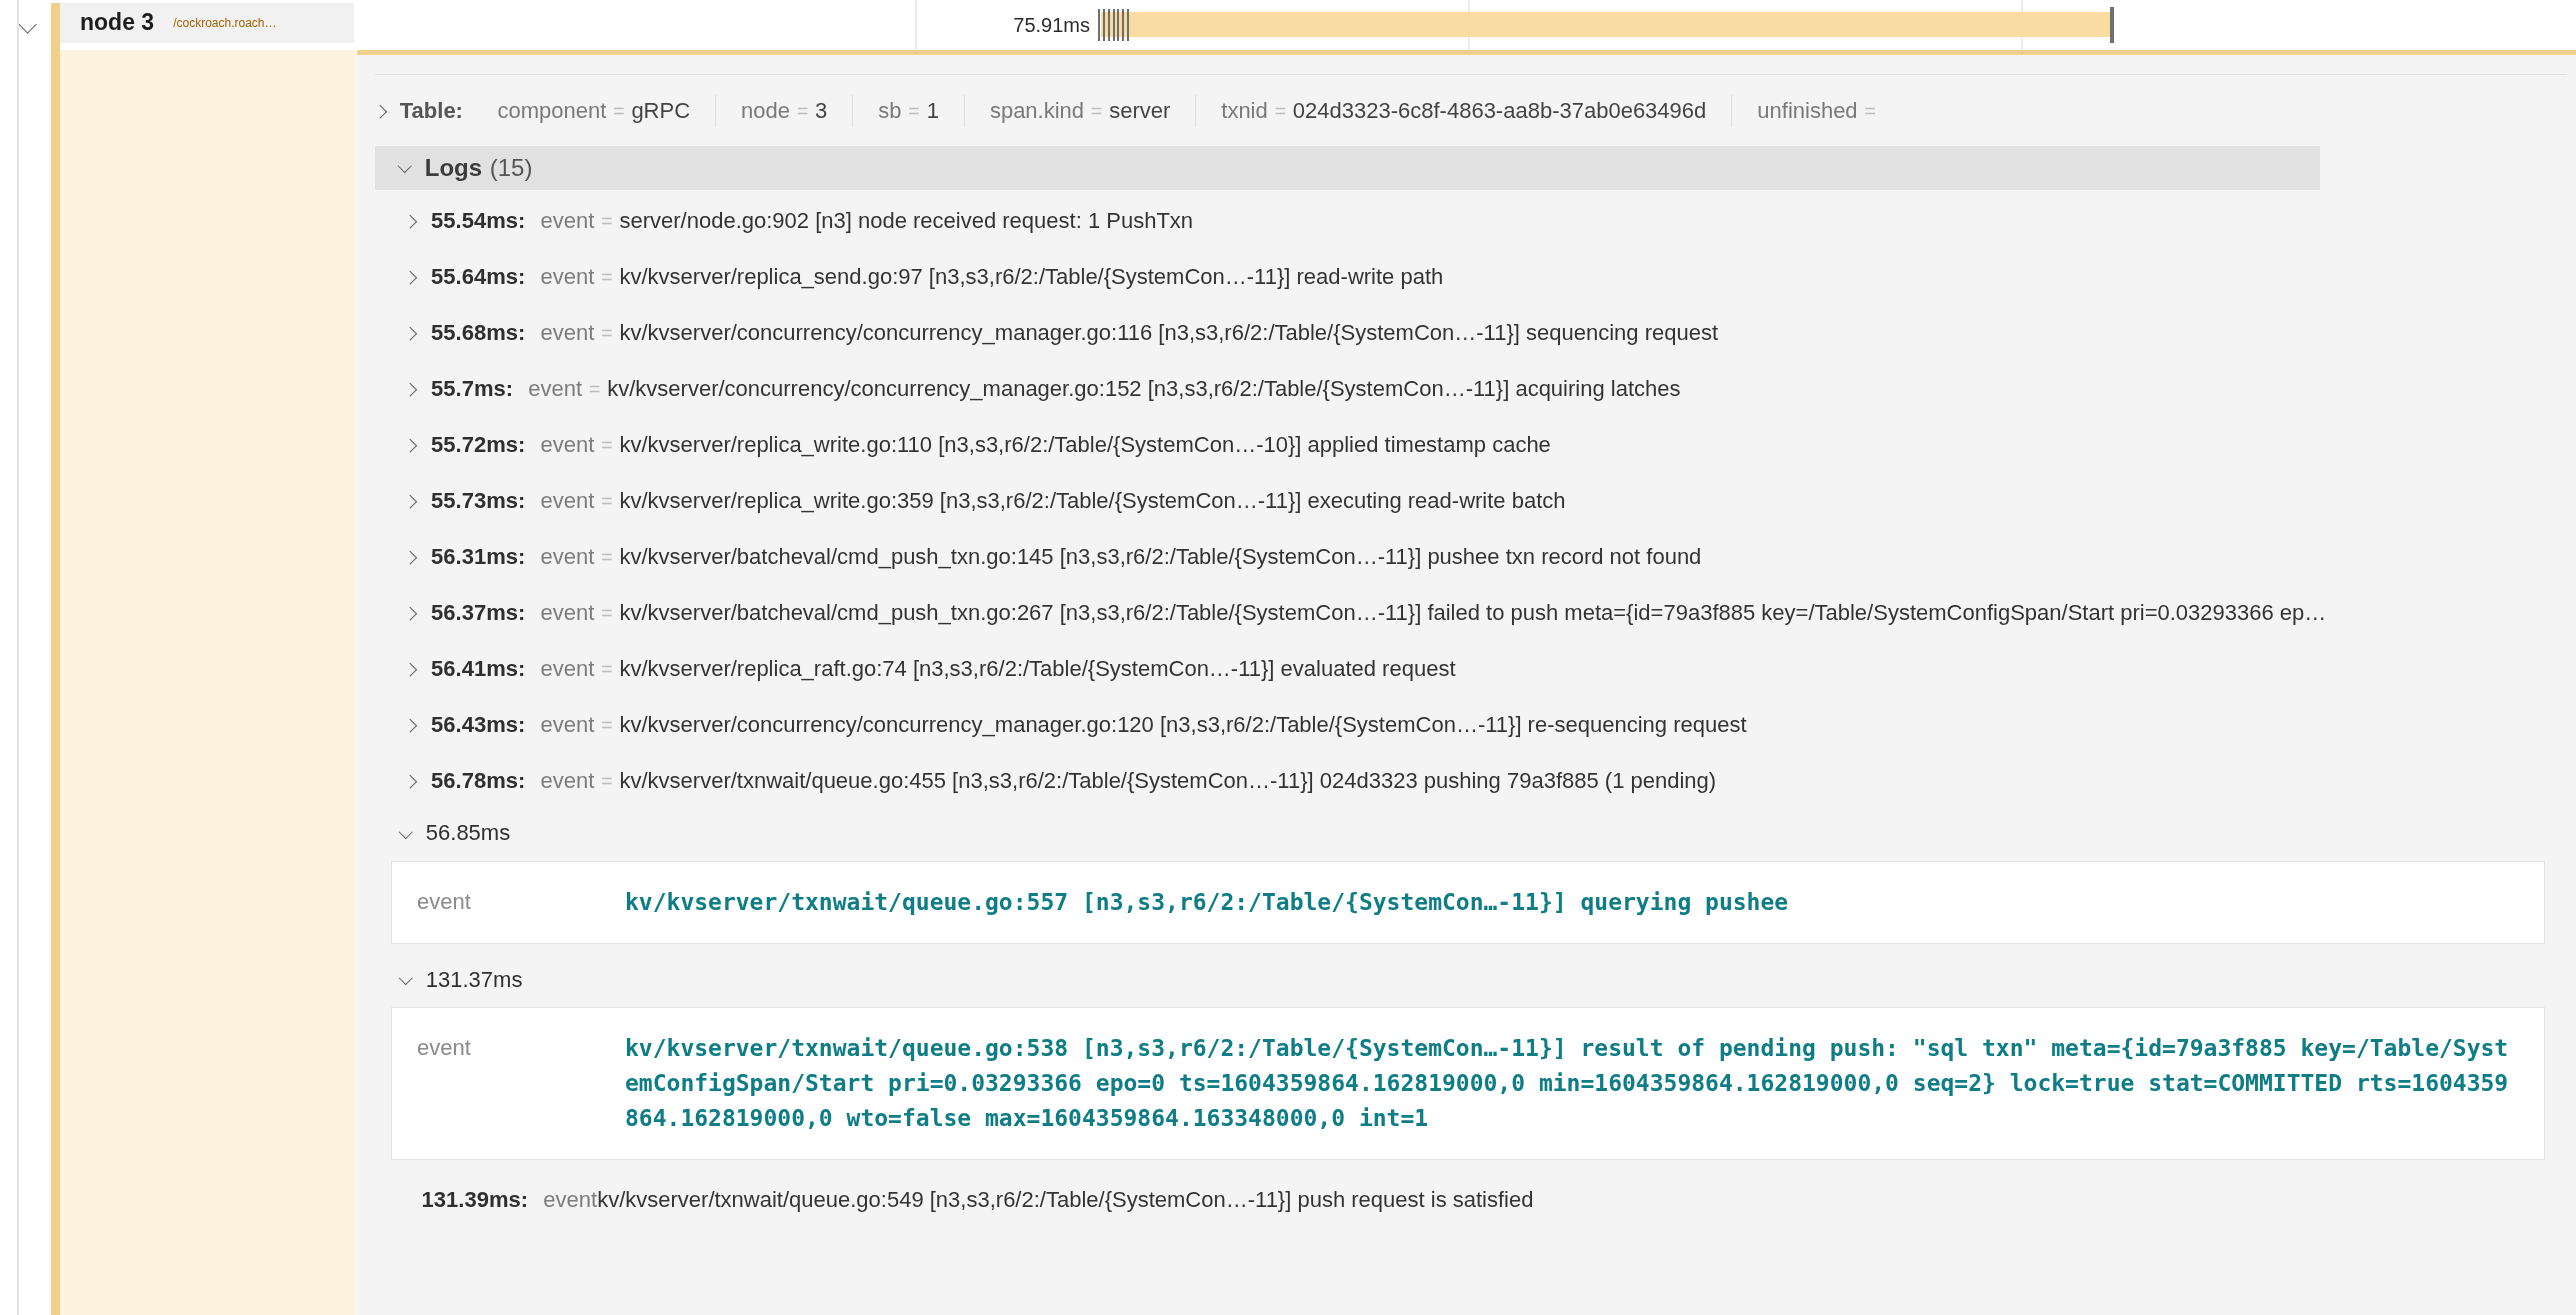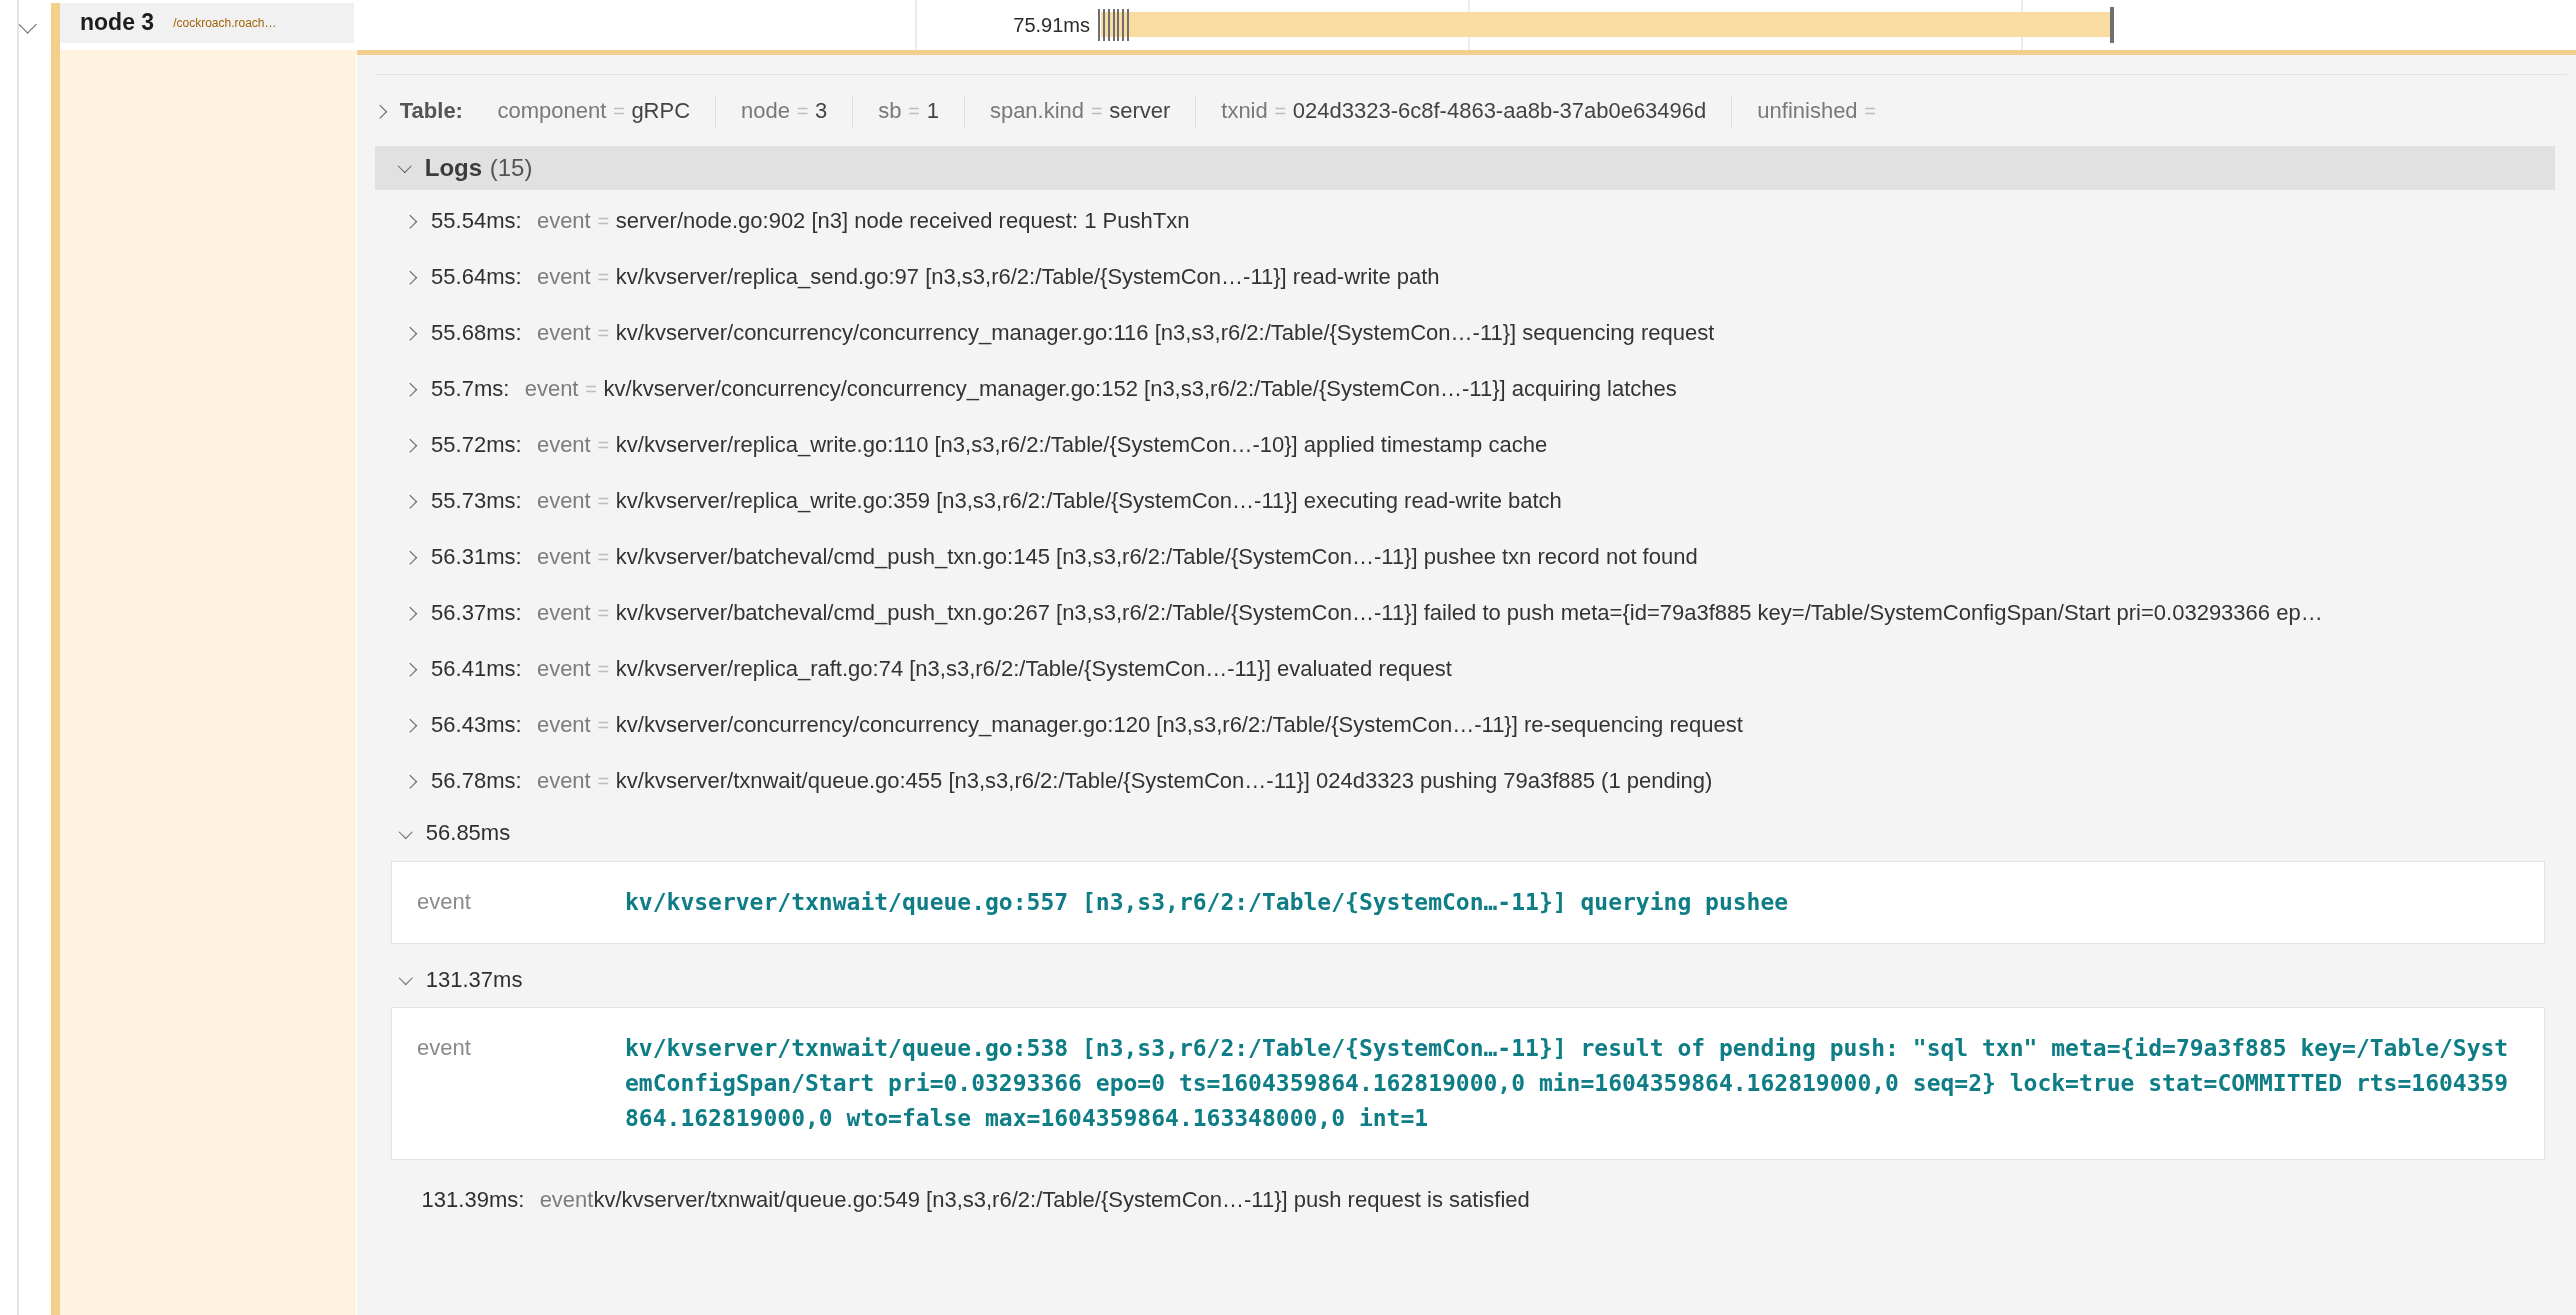--- a/index.html
+++ b/index.html
@@ -35,27 +35,27 @@
   .meta .sep{color:#ccc;margin:0 15.3px}
   .h-divider{height:1px;background:#e2e2e2;margin-top:19px;width:2192px}
 
   .tags-row{display:flex;align-items:center;margin-top:15.3px;height:42px;font-size:22px}
   .tags-row .lbl{font-weight:bold;color:#555;margin:0 9.5px 0 15.3px}
   .tag-pill{padding:0 25px;border-left:1.9px solid #dcdcdc;color:#434343;white-space:nowrap;line-height:32px}
   .tag-pill:first-of-type{border-left:none}
   .tag-pill .k{color:#797979}
   .eq{color:#bdbdbd;font-size:20px;padding:0 6.7px}
 
-  .logs-band{margin-top:13.3px;width:2180px;height:44px;background:#e1e1e1;display:flex;align-items:center;padding-left:25px;font-size:24px}
+  .logs-band{margin-top:13.3px;width:1945px;height:44px;background:#e1e1e1;display:flex;align-items:center;padding-left:25px;font-size:24px}
   .logs-band .lbl{font-weight:bold;color:#3c3c3c;margin:0 7.6px 0 15.3px}
   .logs-band .cnt{color:#555}
 
   .log-list{margin-top:3.8px}
   .log-row{display:flex;align-items:center;height:56px;padding-left:29.6px;white-space:nowrap;overflow:hidden;font-size:22px}
-  .log-row .time{font-weight:normal;color:#2f2f2f;margin-left:17px}
+  .log-row .time{font-weight:bold;color:#2f2f2f;margin-left:17px}
   .log-row .kv{margin-left:15.3px;overflow:hidden}
   .k-key{color:#7c7c7c}
   .log-row .msg{color:#333}
 
   .exp-header{display:flex;align-items:center;height:48px;padding-left:26px;font-size:22px}
   .exp-header .time{font-weight:normal;color:#2f2f2f;margin-left:15.3px}
   .exp-card{margin:3.8px 0 11.4px 16px;width:2154px;background:#fff;border:1px solid #e3e3e3;padding:23px 25px;display:flex;align-items:flex-start}
   .exp-card .fname{width:208px;flex:none;color:#8a8a8a;font-size:22px;padding-top:3.8px}
   .exp-card .fval{flex:1;font-family:"DejaVu Sans Mono",monospace;font-size:23px;line-height:35px;color:#0e7d86;word-break:break-all;white-space:pre-wrap;font-weight:bold}
 

